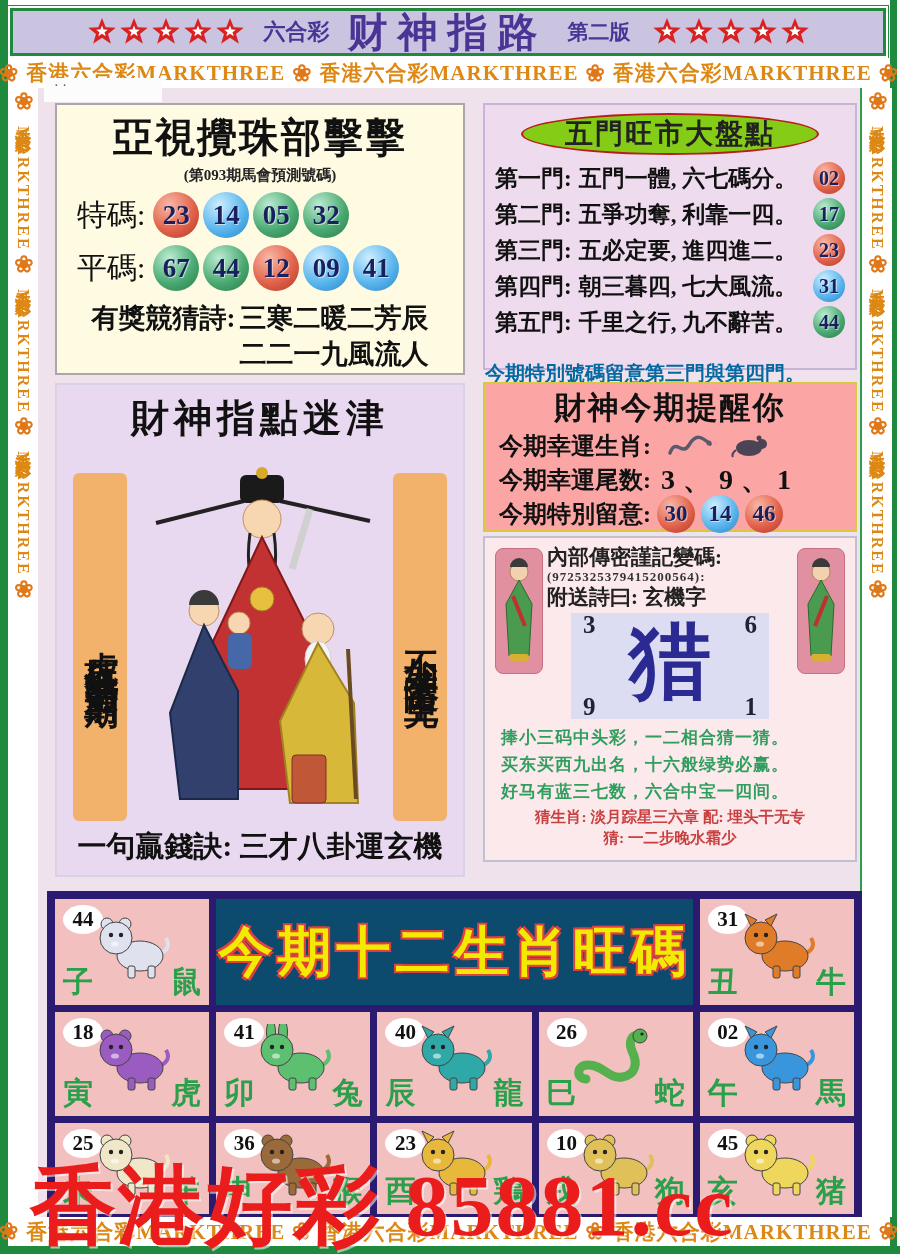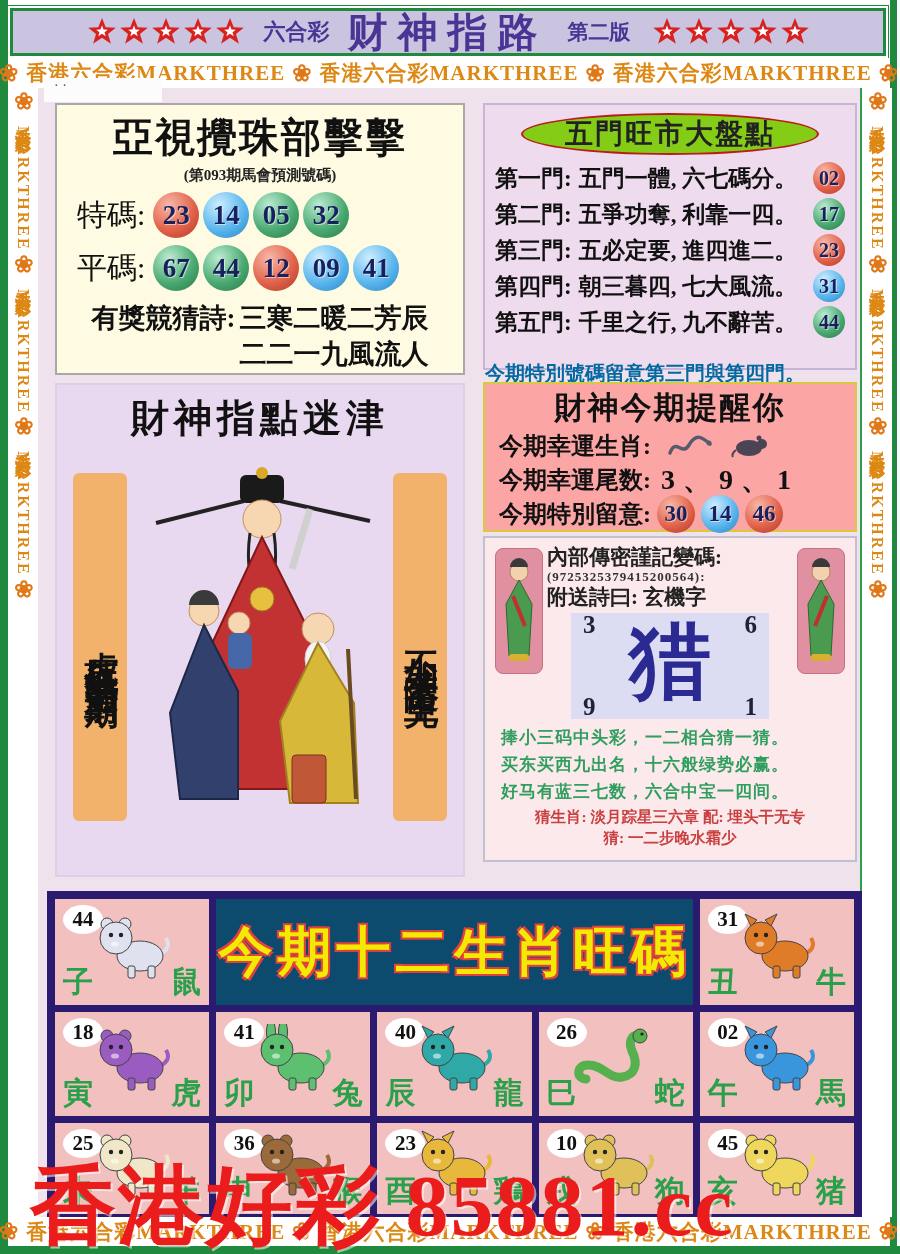--- a/index.html
+++ b/index.html
@@ -263,20 +263,24 @@
         <path d="M47 146 a15 15 0 0 1 30 0 z" fill="#3a3a3a"></path>
         <path d="M62 166 L28 254 L38 340 L96 340 L96 232 Z" fill="#32406e" stroke="#1c2848" stroke-width="2"></path>
         <circle cx="97" cy="164" r="11" fill="#f6d7b2" stroke="#c09060"></circle>
         <rect x="86" y="174" width="24" height="36" rx="6" fill="#4668a8"></rect>
         <circle cx="176" cy="170" r="16" fill="#f6d7b2" stroke="#c09060"></circle>
         <ellipse cx="176" cy="200" rx="13" ry="18" fill="#f4f4f4" stroke="#d0d0d0"></ellipse>
         <path d="M176 184 L138 262 L148 344 L216 344 L212 244 Z" fill="#d8b838" stroke="#a08020" stroke-width="2"></path>
         <line x1="206" y1="190" x2="214" y2="340" stroke="#6a4a20" stroke-width="4"></line>
         <rect x="150" y="296" width="34" height="48" rx="4" fill="#c05838" stroke="#803020"></rect>
       </svg>
+    </div>
+    <div class="m-bottom">
+      <span>一句贏錢訣:</span>
+      <span>三才八卦運玄機</span>
     </div>
   </div>
 
   <div class="wumen">
     <div class="w-title">五門旺市大盤點</div>
     <div>
         <div class="wm-row">
           <span>第一門:</span>
           <span class="wm-text">五門一體, 六七碼分。</span>
           <span class="wm-ballwrap balls-sm"><span class="ball red">02</span></span>

